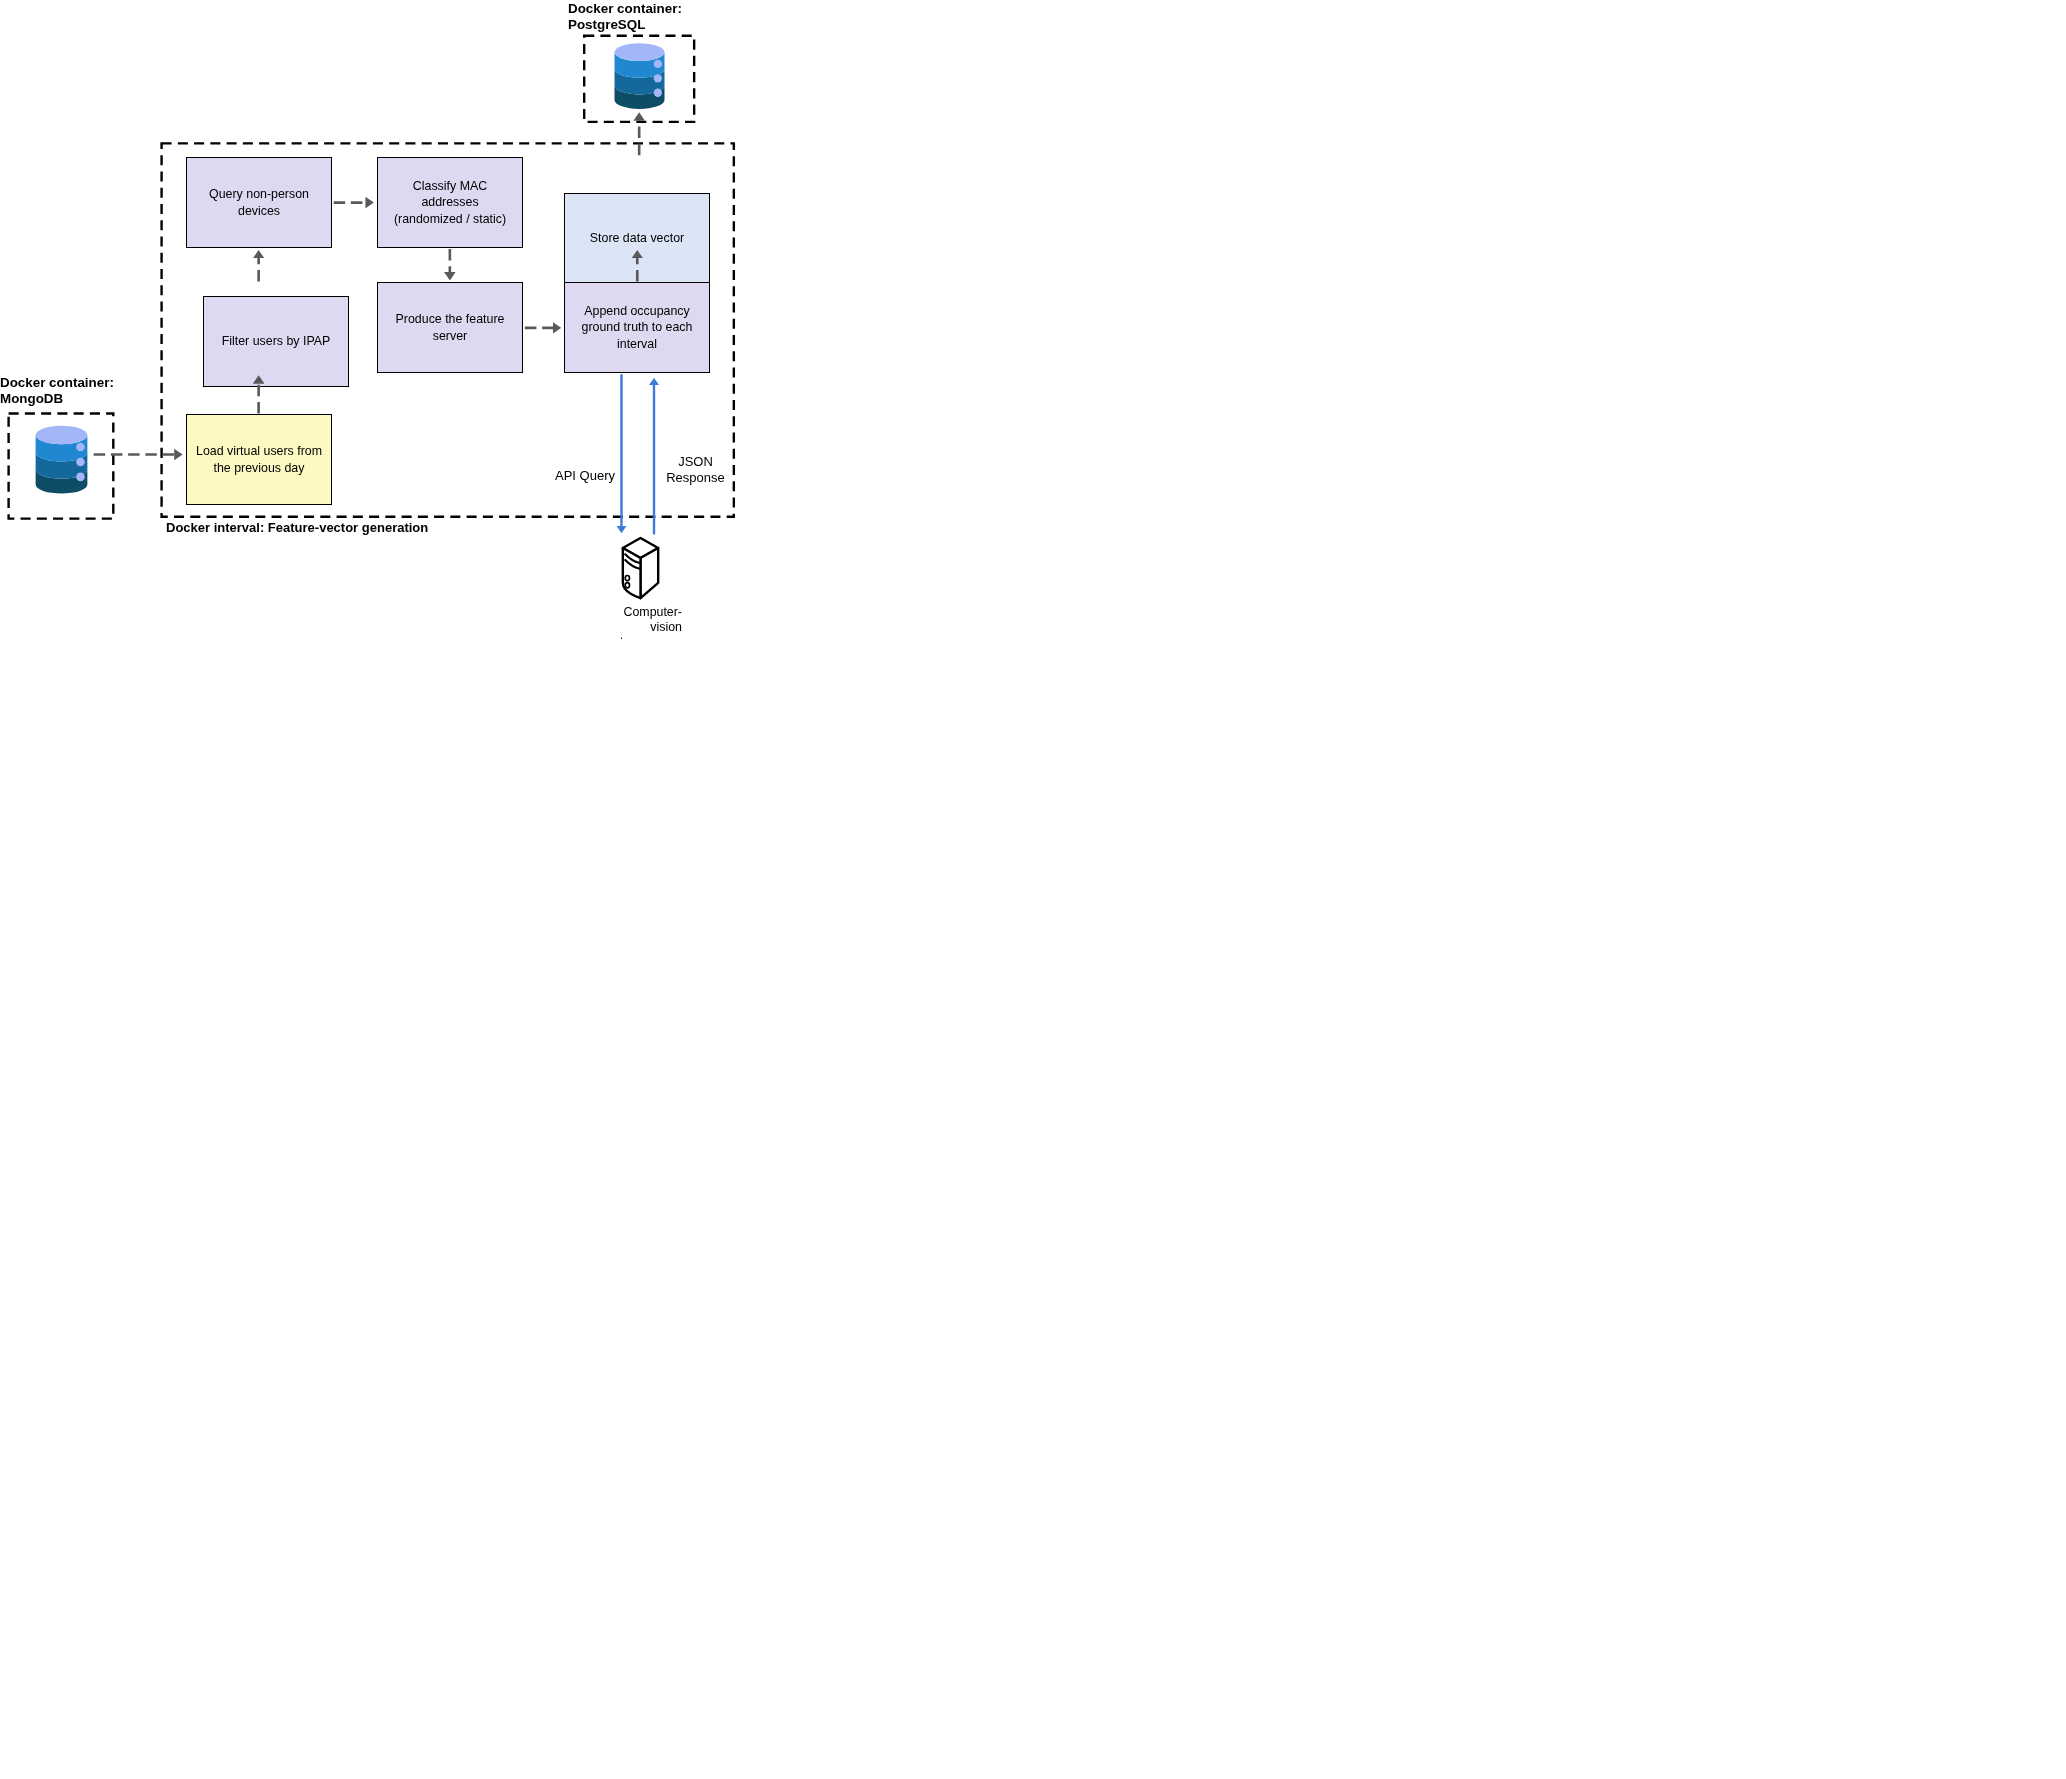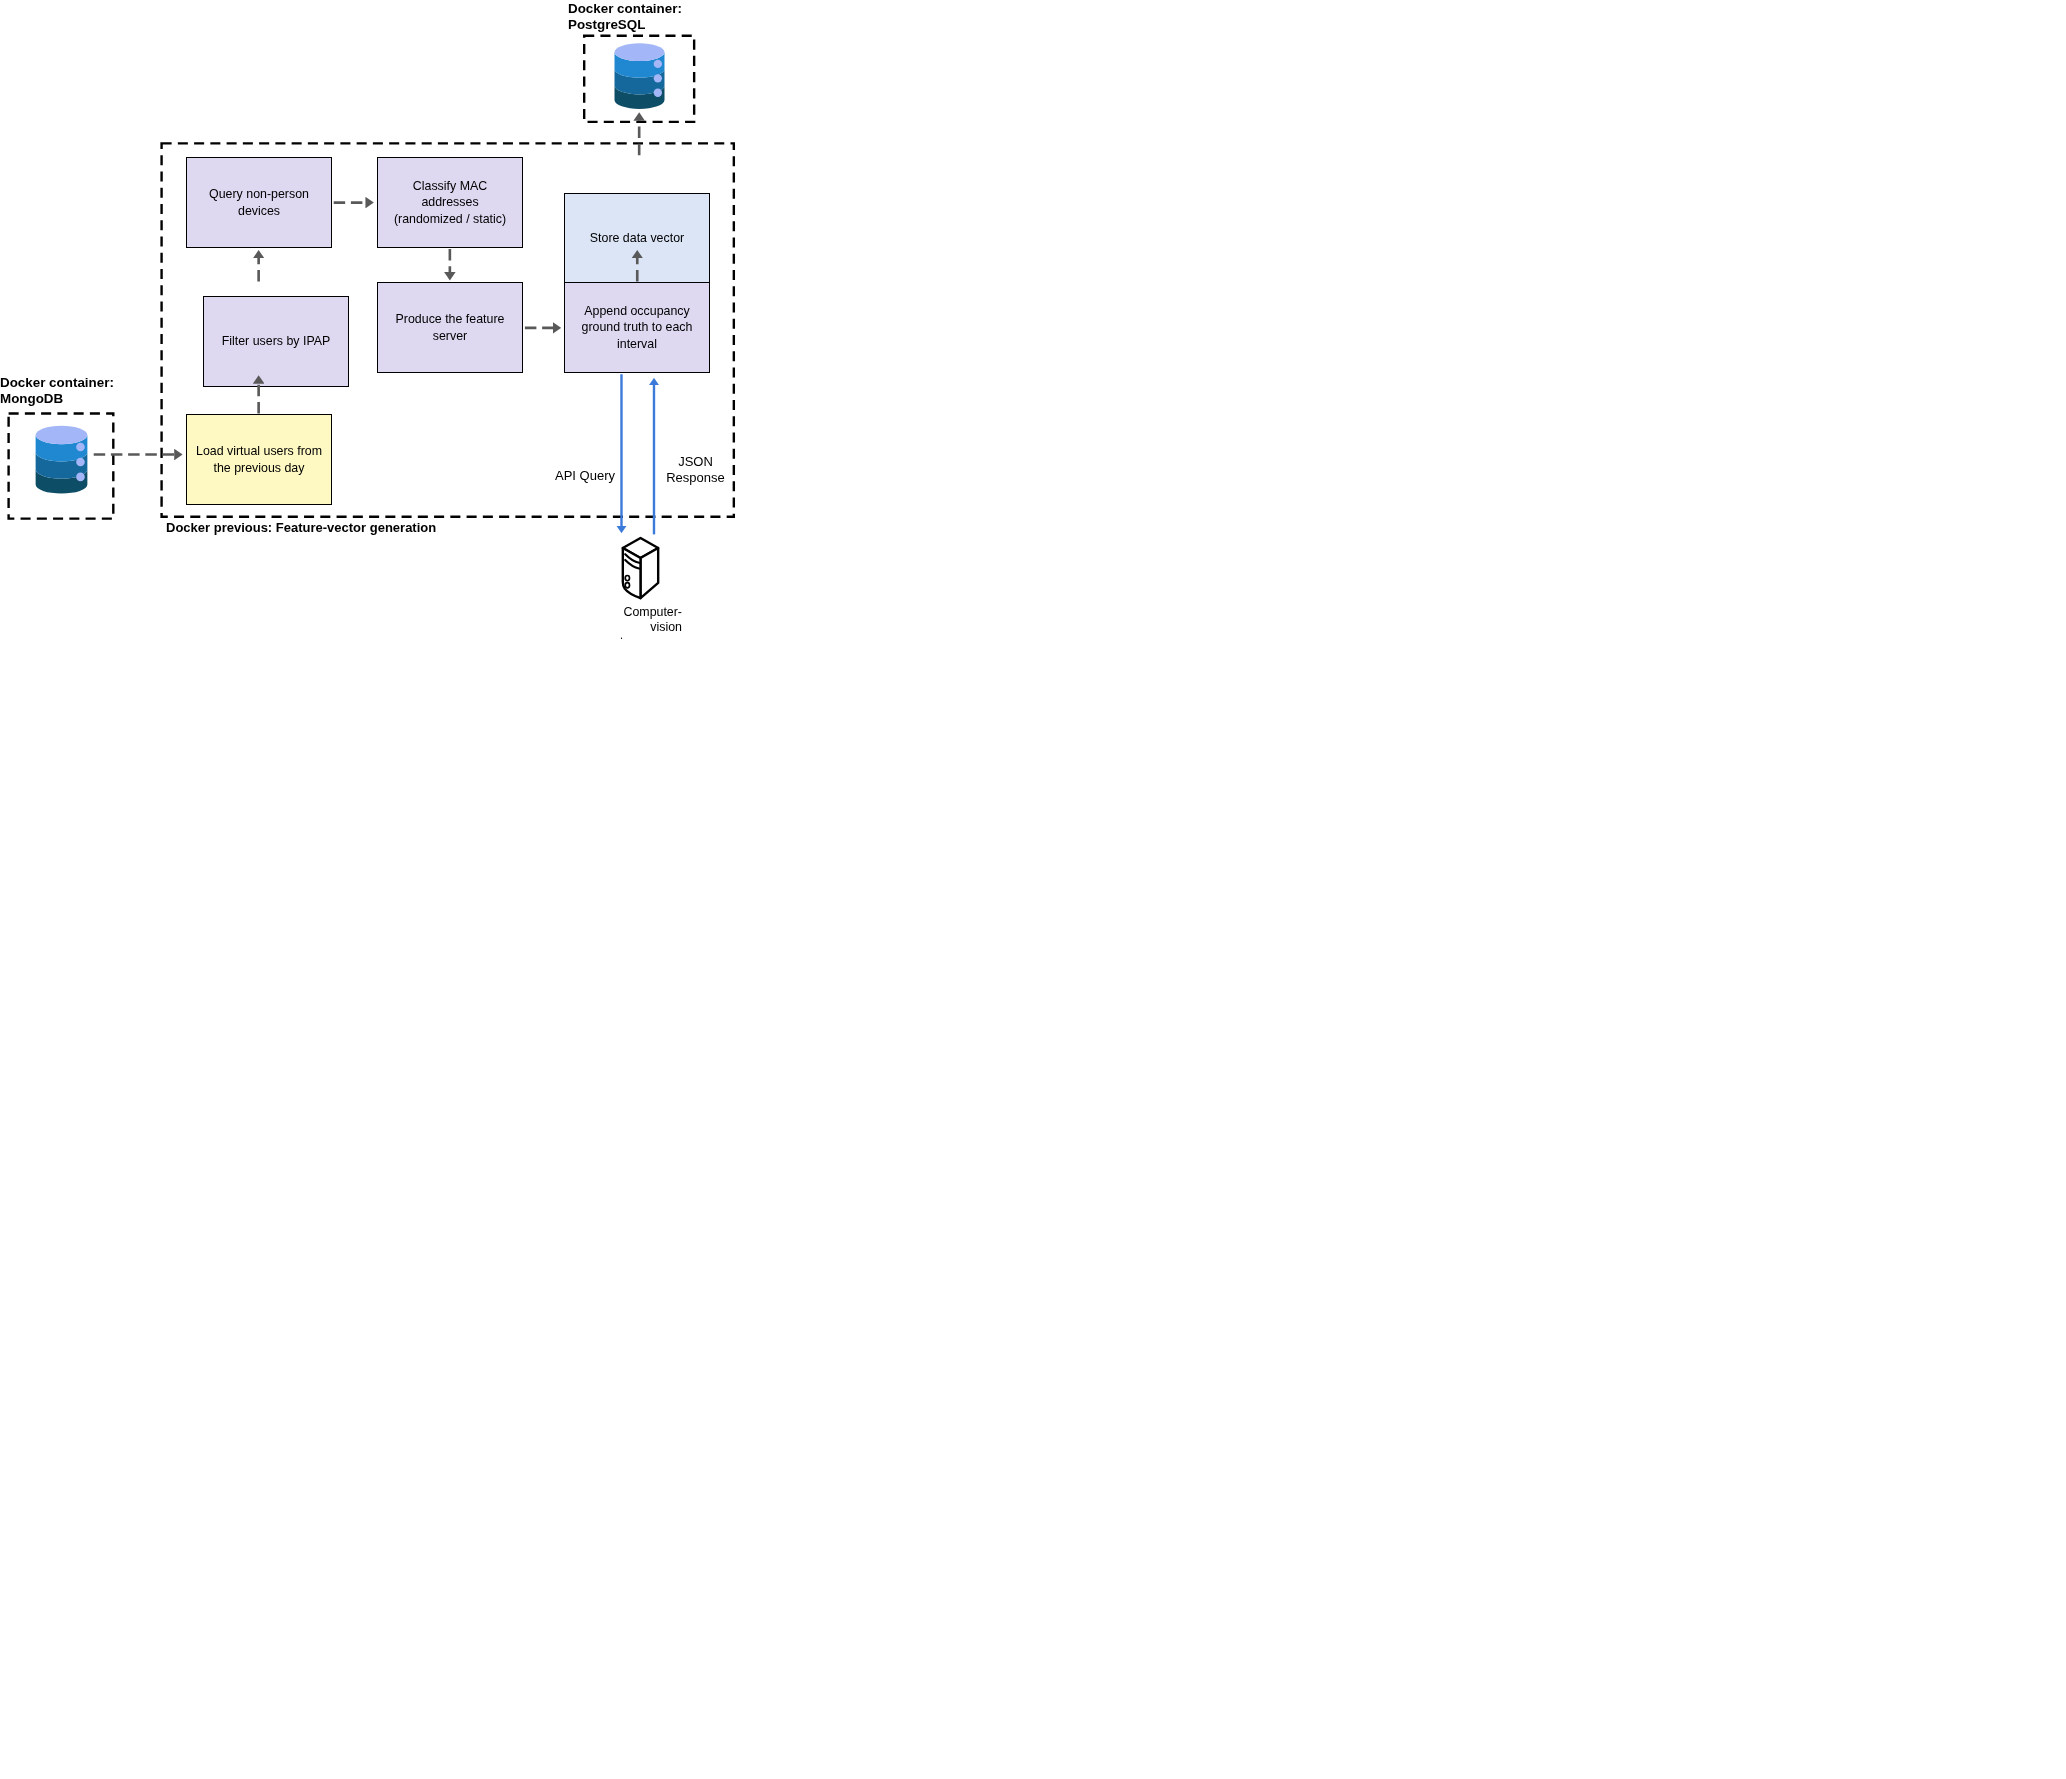--- a/index.html
+++ b/index.html
@@ -32,21 +32,21 @@
 <body>
 
 <div class="canvas">
 
   <div class="ctr-title" style="left:568px;top:1px;width:144px;">Docker container:
 PostgreSQL</div>
 
   <div class="ctr-title" style="left:0px;top:375px;width:122px;">Docker container:
 MongoDB</div>
 
-  <div class="feature-title">Docker previous: Feature-vector generation</div>
+  <div class="feature-title">Docker interval: Feature-vector generation</div>
 
   <div class="node purple" style="left:186px;top:157px;">Query non-person
 devices</div>
 
   <div class="node purple" style="left:377px;top:157px;">Classify MAC
 addresses
 (randomized / static)</div>
 
   <div class="node blue" style="left:564px;top:157px;">Store data vector</div>
 

